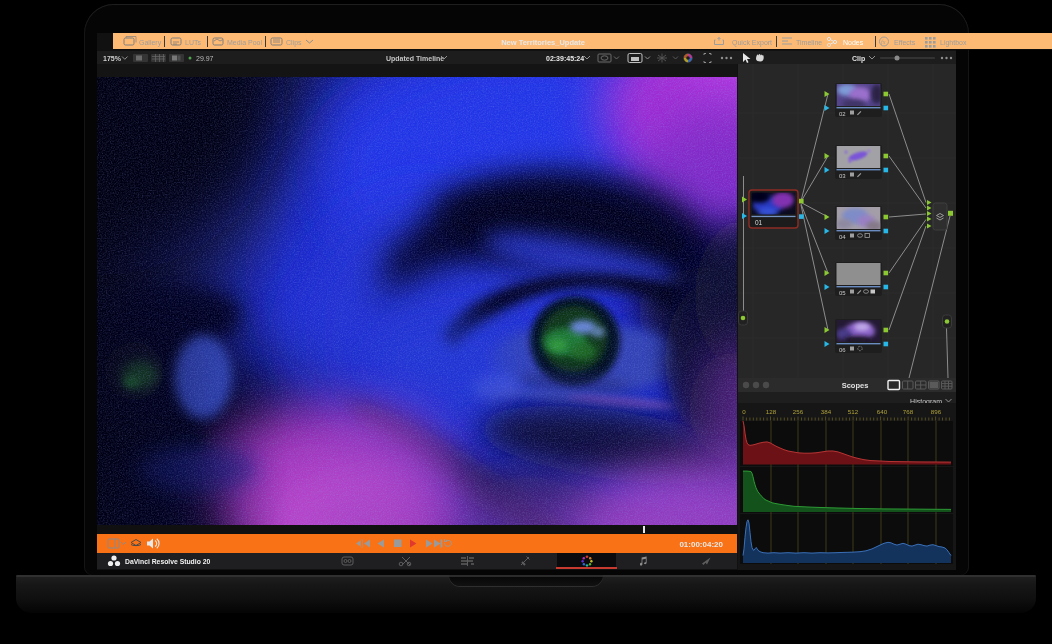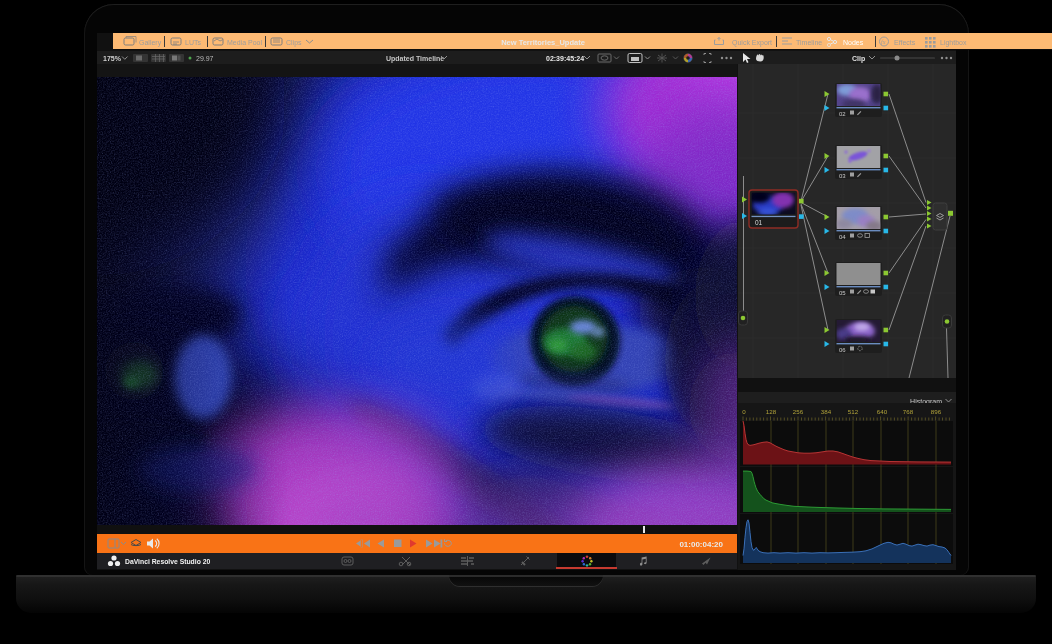--- a/index.html
+++ b/index.html
@@ -512,20 +512,41 @@
           <path d="M189 136l4.5 2.5-4.5 2.5z"></path>
           <path d="M189 141.5l4.5 2.5-4.5 2.5z"></path>
           <path d="M189 147l4.5 2.5-4.5 2.5z"></path>
           <path d="M189 152.5l4.5 2.5-4.5 2.5z"></path>
           <path d="M189 159.5l4.5 2.5-4.5 2.5z"></path>
         </g>
         <rect x="210" y="146.8" width="5" height="5" fill="#8cc832"></rect>
       </g>
     </svg>
   </div>
+  <div class="abs" id="scopesbar" style="left:641px; top:345px; width:218px; height:14px; background:#2b2b2b;">
+    <svg width="218" height="14" viewBox="0 0 218 14">
+      <g fill="#4a4a4a">
+        <circle cx="8" cy="7" r="3.2"></circle>
+          <circle cx="18" cy="7" r="3.2"></circle>
+          <circle cx="28" cy="7" r="3.2"></circle>
+      </g>
+      <text x="117" y="10" fill="#e0e0e0" font-size="7.5" font-weight="bold" font-family="Liberation Sans" text-anchor="middle">Scopes</text>
+      <rect x="150" y="2.5" width="11.5" height="9" rx="1" fill="none" stroke="#f0f0f0" stroke-width="1.4"></rect>
+      <g fill="none" stroke="#5a5a5a" stroke-width="1">
+        <rect x="164.5" y="3" width="10.5" height="8" rx="1"></rect>
+          <path d="M169.7 3v8"></path>
+        <rect x="177.5" y="3" width="10.5" height="8" rx="1"></rect>
+          <path d="M182.7 3v8M177.5 7h10.5"></path>
+        <rect x="190.5" y="3" width="10.5" height="8" rx="1"></rect>
+          <rect x="192" y="4.5" width="7.5" height="5" fill="#5a5a5a"></rect>
+        <rect x="203.5" y="3" width="10.5" height="8" rx="1"></rect>
+          <path d="M207 3v8M210.5 3v8M203.5 5.6h10.5M203.5 8.2h10.5"></path>
+      </g>
+    </svg>
+  </div>
   <div class="abs" id="historow" style="left:641px; top:359px; width:218px; height:11px; background:#1e1e1e;">
     <svg width="218" height="11" viewBox="0 0 218 11">
       <text x="204" y="8.5" fill="#c8c8c8" font-size="7" font-family="Liberation Sans" text-anchor="end">Histogram</text>
       <path d="M207.5 4l3 3 3-3" stroke="#909090" fill="none"></path>
     </svg>
   </div>
   <div class="abs" id="histobody" style="left:641px; top:370px; width:218px; height:167px; background:#161616;">
     <svg width="218" height="167" viewBox="0 0 218 167">
 
       <g fill="#b0a23a" font-size="6.2" font-family="Liberation Sans" text-anchor="middle">

